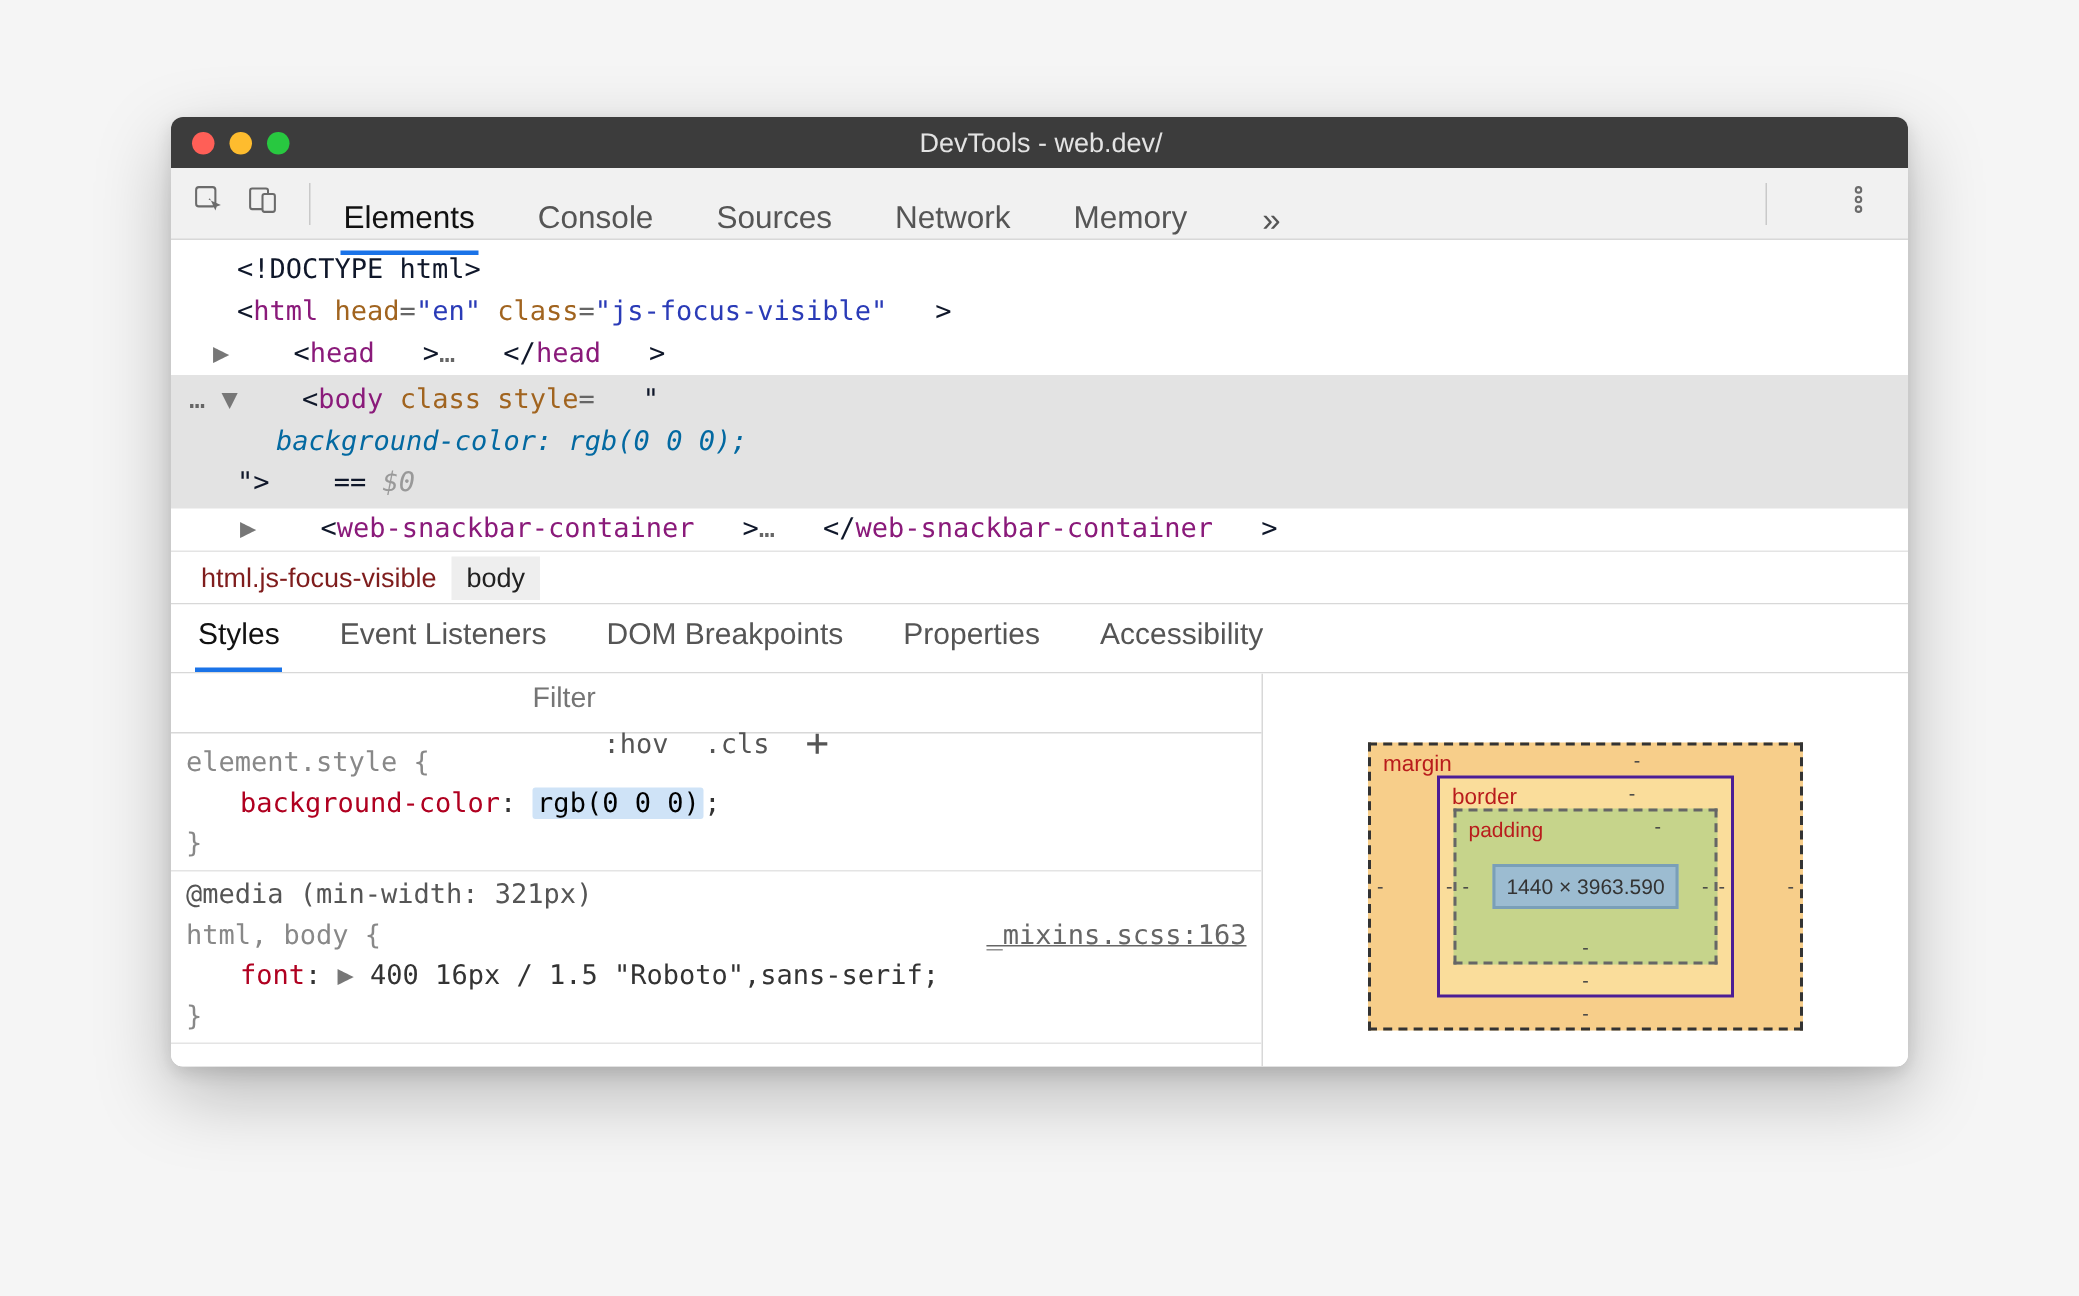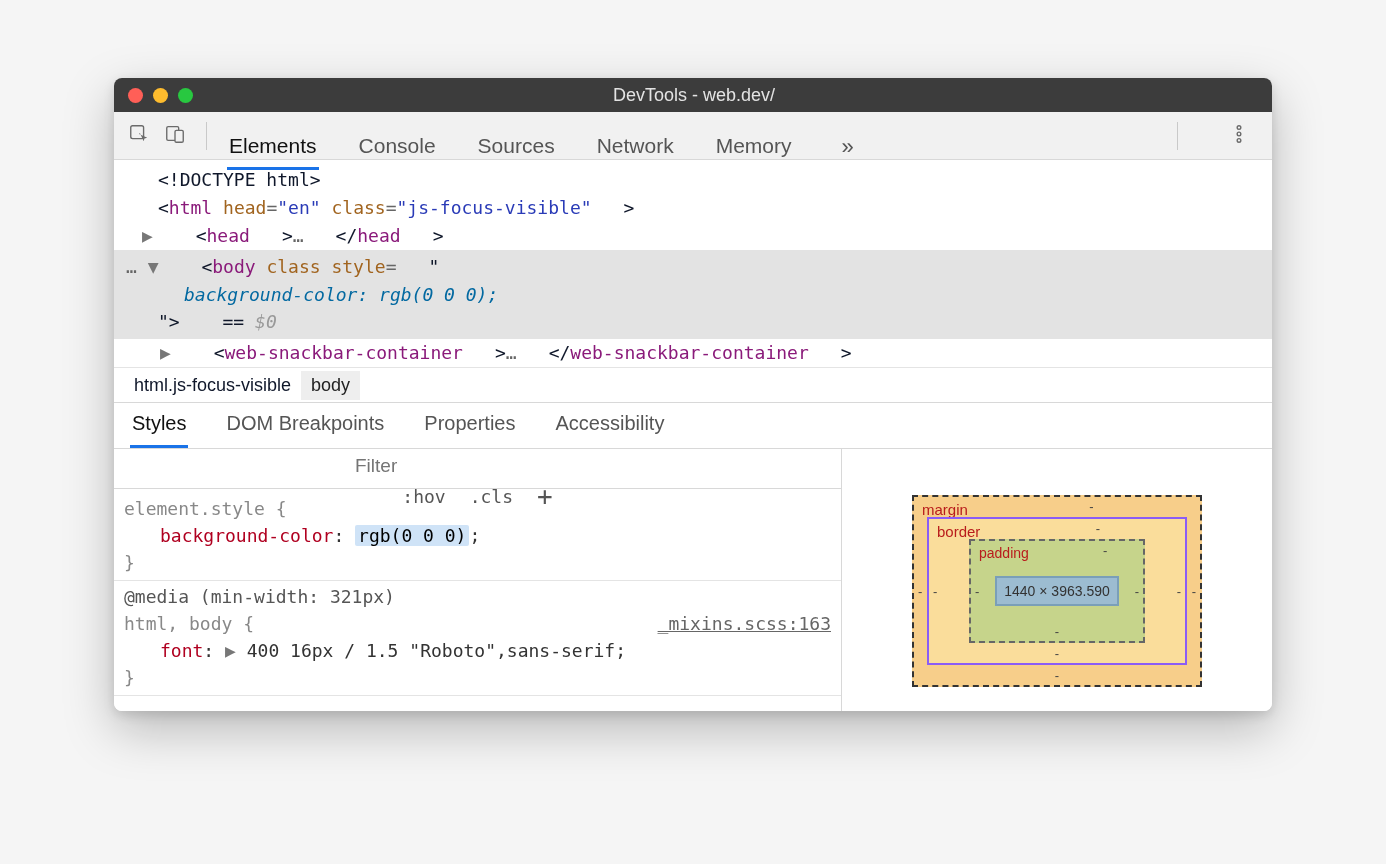--- a/index.html
+++ b/index.html
@@ -93,21 +93,21 @@
   display: flex;
   align-items: center;
   height: 36px;
   border-top: 1px solid #e4e4e4;
   border-bottom: 1px solid #d8d8d8;
   padding: 0 10px;
   font-size: 18px;
   gap: 0;
   background: #fff;
 }
-.crumb { padding: 4px 10px; color: #0f172a; }
+.crumb { padding: 4px 10px; color: #7f1d1d; }
 .crumb.current { background: #eee; color: #222; }
 
 .sub-tabs {
   display: flex;
   gap: 36px;
   height: 46px;
   padding: 0 16px;
   border-bottom: 1px solid #d8d8d8;
   font-size: 20px;
   color: #555;
@@ -177,23 +177,23 @@
   height: 192px;
   border: 2px dashed #333;
   background: #f7ce8a;
   display: flex;
   align-items: center;
   justify-content: center;
   font-size: 14px;
 }
 .bm-label { position: absolute; top: 4px; left: 8px; color: #b91c1c; font-size: 15px; }
 .bm-border {
-  width: 260px;
+  width: 198px;
   height: 148px;
-  border: 2px solid #8b5cf6;
+  border: 2px solid #4c1d95;
   background: #fadd9b;
   display: flex;
   align-items: center;
   justify-content: center;
   position: relative;
 }
 .bm-padding {
   width: 176px;
   height: 104px;
   border: 2px dashed #666;
@@ -287,20 +287,21 @@
     <div class="dom-line rowpad2"><span class="triangle">▶ </span><span class="punct">&lt;</span><span class="tag">web-snackbar-container</span><span class="punct">&gt;</span><span class="ellipsis-dots">…</span><span class="punct">&lt;/</span><span class="tag">web-snackbar-container</span><span class="punct">&gt;</span></div>
   </div>
 
   <div class="breadcrumb">
     <span class="crumb">html.js-focus-visible</span>
     <span class="crumb current">body</span>
   </div>
 
   <div class="sub-tabs">
     <div class="sub-tab active">Styles</div>
+    <div class="sub-tab">Event Listeners</div>
     <div class="sub-tab">DOM Breakpoints</div>
     <div class="sub-tab">Properties</div>
     <div class="sub-tab">Accessibility</div>
   </div>
 
   <div class="styles-pane">
     <div class="styles-left">
       <div class="filter-row">
         <input class="filter-input" placeholder="Filter" style="">
         <div class="filter-btns">

